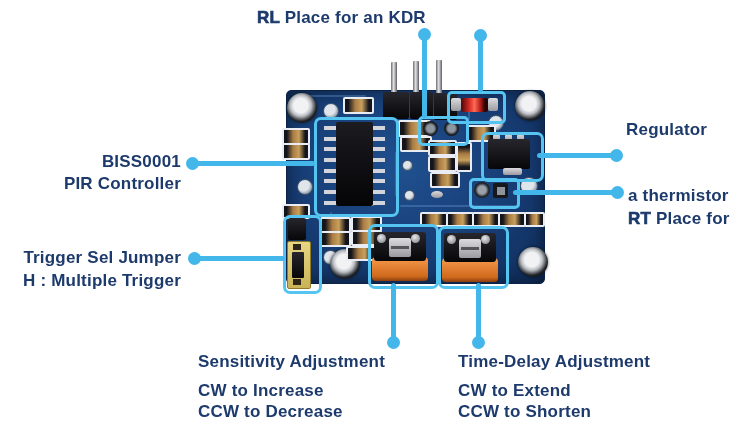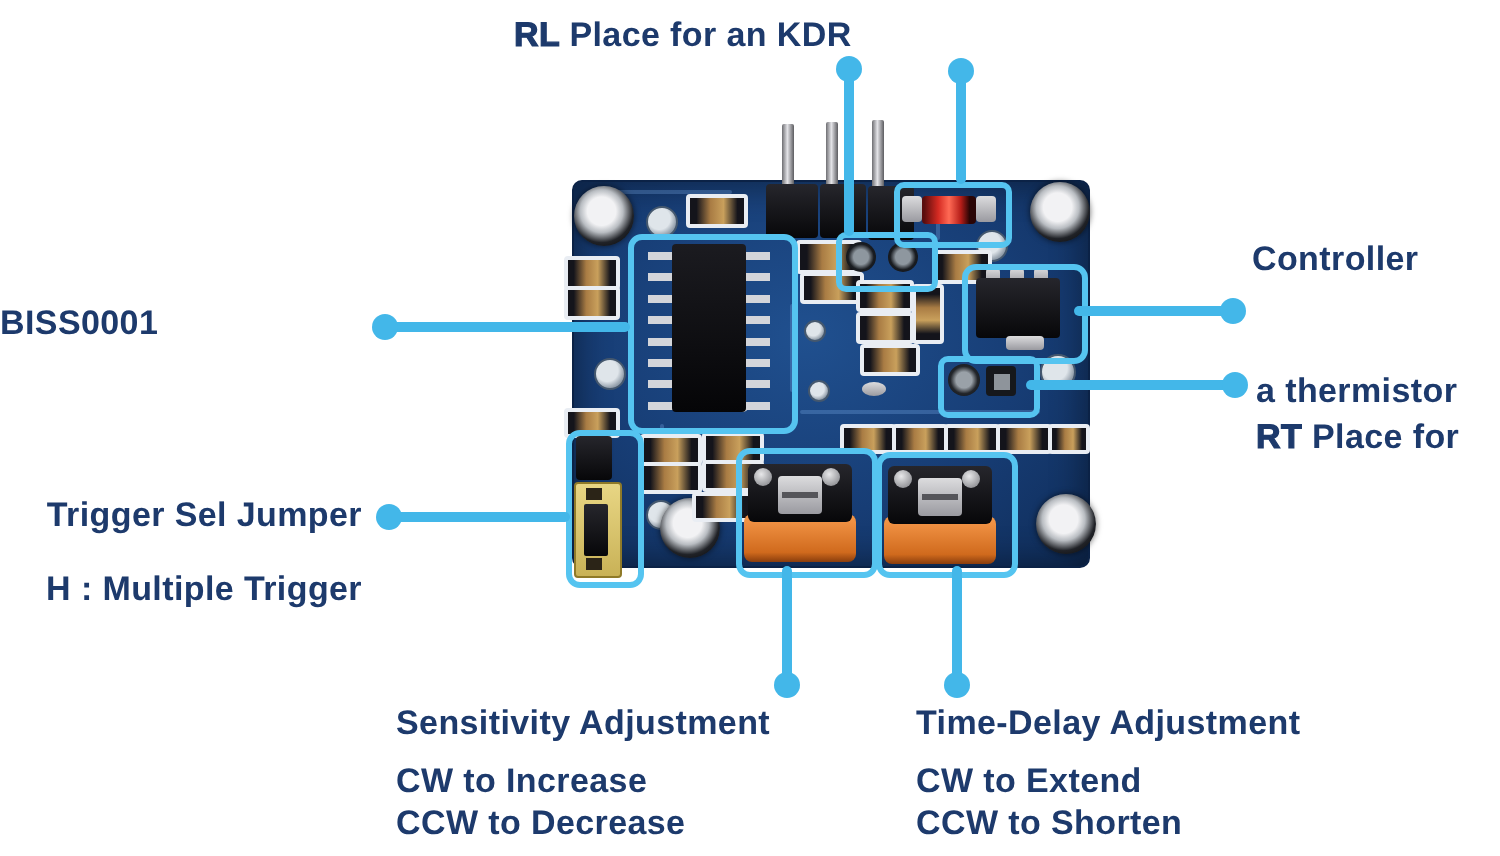--- a/index.html
+++ b/index.html
@@ -160,38 +160,39 @@
   <div class="dot" style="left:387px;top:336px;"></div>
   <div class="dot" style="left:472px;top:336px;"></div>
 
   <div class="lbl" style="left:257px;top:7px;">
     <span class="pfx">RL</span>
     <span>Place for an KDR</span>
   </div>
 
 
   <div class="lbl" style="left:626px;top:119px;line-height:21.5px;">
-    <div>Controller</div>
+    <div>Regulator</div>
   </div>
 
   <div class="lbl" style="left:628px;top:184px;line-height:23px;">
     <div>a thermistor</div>
     <div>
       <span class="pfx">RT</span>
       <span>Place for</span>
     </div>
   </div>
 
-  <div class="lbl" style="left:0px;top:151px;width:181px;text-align:left;line-height:22px;">
+  <div class="lbl" style="left:0px;top:151px;width:181px;text-align:right;line-height:22px;">
     <div>BISS0001</div>
+    <div>PIR Controller</div>
   </div>
 
   <div class="lbl" style="left:0px;top:247px;width:181px;text-align:right;">
     <div>Trigger Sel Jumper</div>
-    <div class="sub" style="line-height:23px;margin-top:14px;">
+    <div class="sub" style="line-height:23px;margin-top:0;">
       <div>H : Multiple Trigger</div>
     </div>
   </div>
 
   <div class="lbl" style="left:458px;top:351px;">
     <div>Time-Delay Adjustment</div>
     <div class="sub">
       <div>CW to Extend</div>
       <div>CCW to Shorten</div>
     </div>

